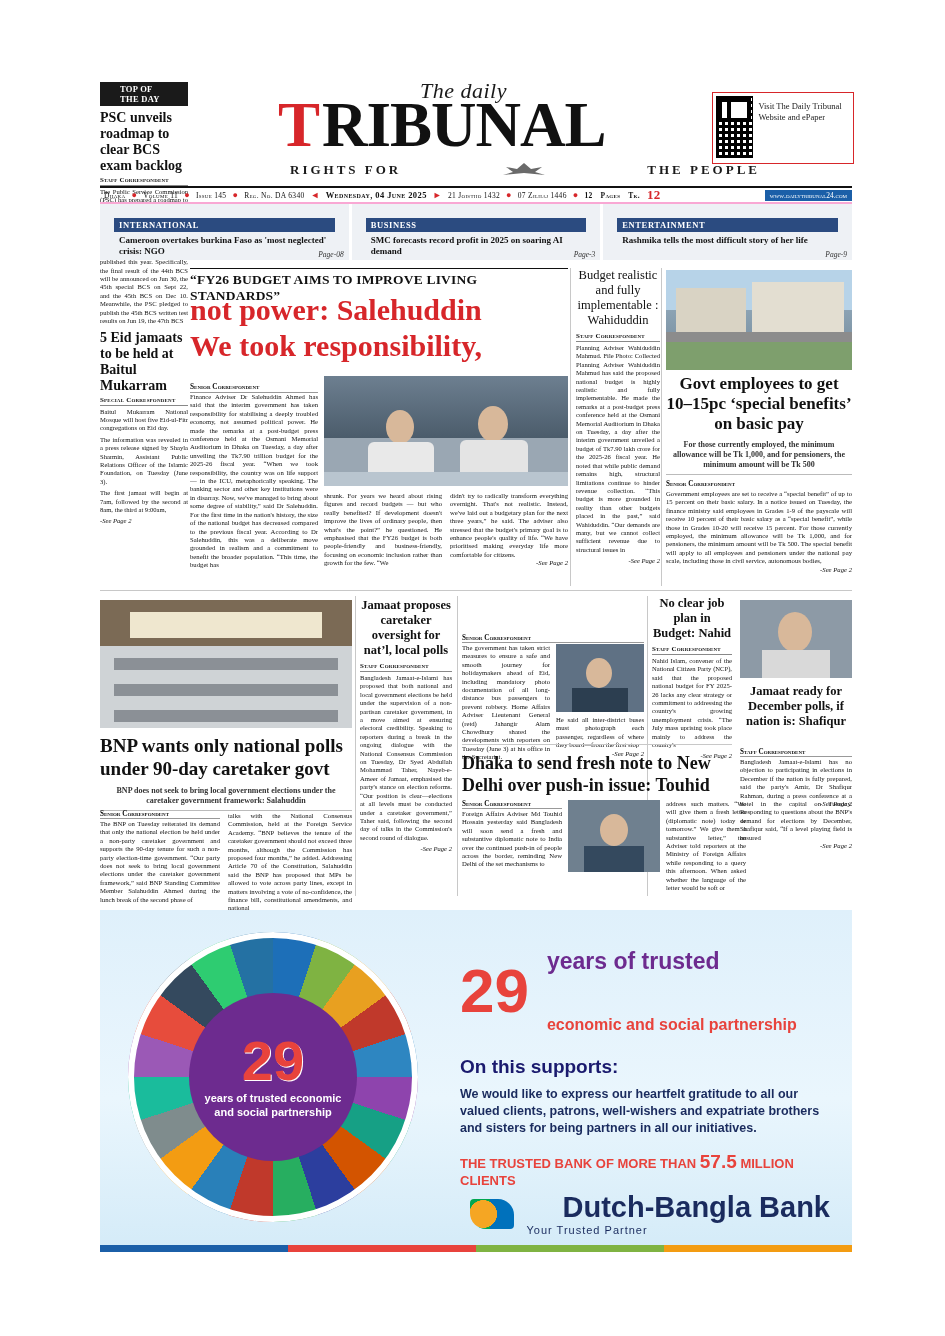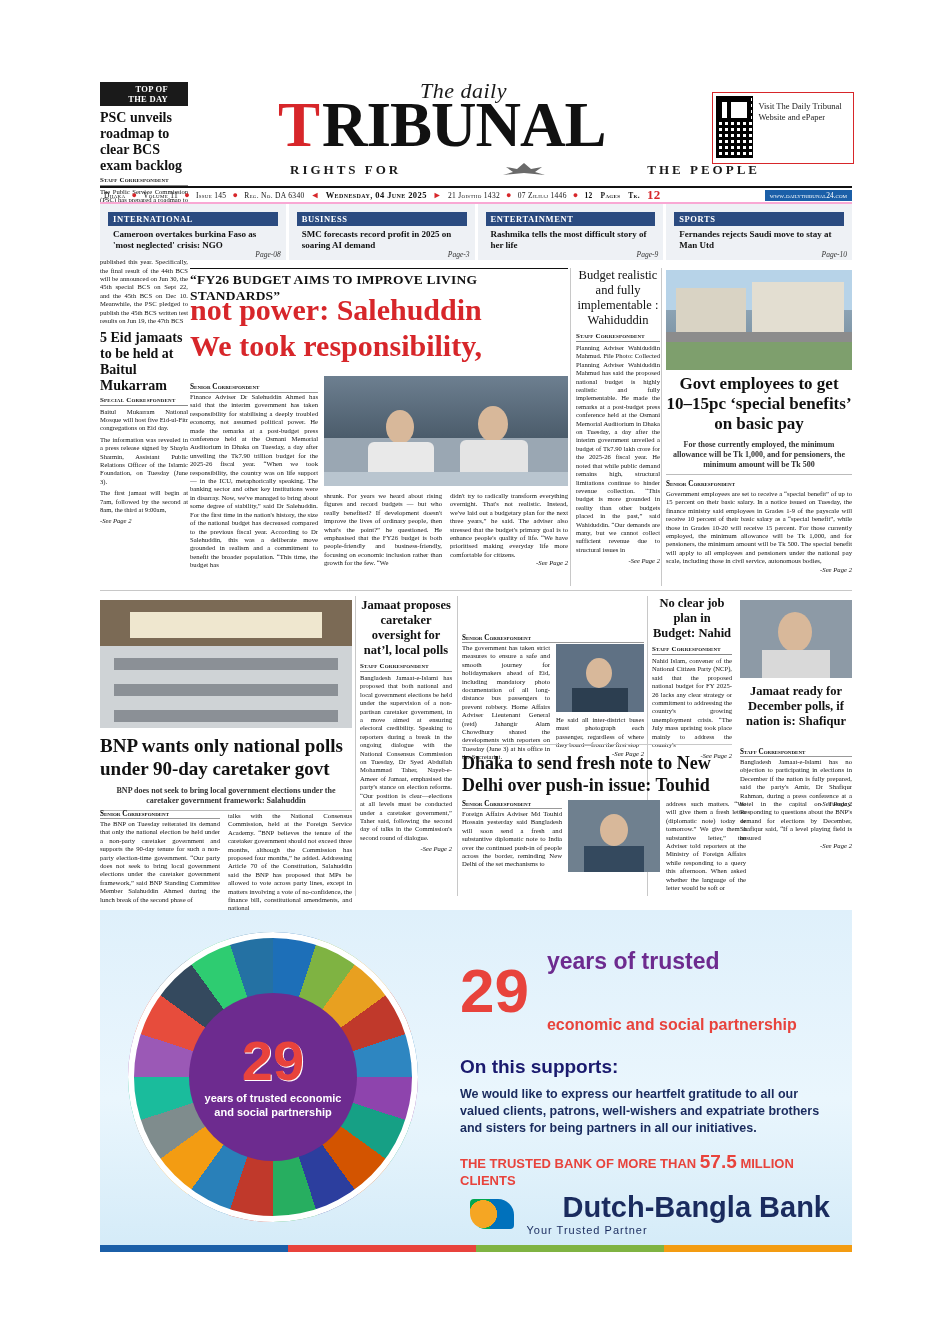--- a/index.html
+++ b/index.html
@@ -113,21 +113,21 @@
     left: 100px; top: 82px;
     width: 88px;
   }
   .topbox-hdr {
     background: #1a1a1a;
     color: #fff;
     font-size: 8.5px;
     font-weight: bold;
     letter-spacing: .3px;
     padding: 2px 20px;
-    text-align: right;
+    text-align: left;
     font-family: "Liberation Serif", serif;
   }
   .topbox h3 {
     margin: 4px 0 2px;
     font-size: 14px;
     line-height: 16px;
     font-weight: bold;
     font-family: "Liberation Serif", serif;
   }
   .byline {
@@ -185,21 +185,21 @@
     position: absolute;
     left: 100px; top: 204px;
     width: 752px; height: 56px;
     display: flex;
     gap: 3px;
   }
   .teaser {
     flex: 1;
     background: #eef1f5;
     position: relative;
-    padding: 8px;
+    padding: 14px;
   }
   .teaser .t-hdr {
     background: #2b4b80;
     color: #fff;
     font-size: 8.5px;
     font-variant: small-caps;
     font-weight: bold;
     letter-spacing: .6px;
     padding: 2px 5px;
   }
@@ -595,25 +595,20 @@
     <div class="teaser">
       <div class="t-hdr">BUSINESS</div>
       <div class="t-body">SMC forecasts record profit in 2025 on soaring AI demand</div>
       <div class="t-page">Page-3</div>
     </div>
     <div class="teaser">
       <div class="t-hdr">ENTERTAINMENT</div>
       <div class="t-body">Rashmika tells the most difficult story of her life</div>
       <div class="t-page">Page-9</div>
     </div>
-    <div class="teaser">
-      <div class="t-hdr">SPORTS</div>
-      <div class="t-body">Fernandes rejects Saudi move to stay at Man Utd</div>
-      <div class="t-page">Page-10</div>
-    </div>
   </div>
 
   <div class="leadrule"></div>
   <div class="kicker">“FY26 BUDGET AIMS TO IMPROVE LIVING STANDARDS”</div>
   <div class="lead-head">
     <div>not power: Salehuddin</div>
     <div>We took responsibility,</div>
   </div>
   <div class="lead-byline">Senior Correspondent</div>
   <div class="lead-col1">Finance Adviser Dr Salehuddin Ahmed has said that the interim government has taken responsibility for stabilising a deeply troubled economy, not assumed political power. He made the remarks at a post-budget press conference held at the Osmani Memorial Auditorium in Dhaka on Tuesday, a day after unveiling the Tk7.90 trillion budget for the 2025-26 fiscal year. “When we took responsibility, the country was on life support — in the ICU, metaphorically speaking. The banking sector and other key institutions were in disarray. Now, we've managed to bring about some degree of stability,” said Dr Salehuddin. For the first time in the nation's history, the size of the national budget has decreased compared to the previous fiscal year. According to Dr Salehuddin, this was a deliberate move grounded in realism and a commitment to benefit the broader population. “This time, the budget has</div>

